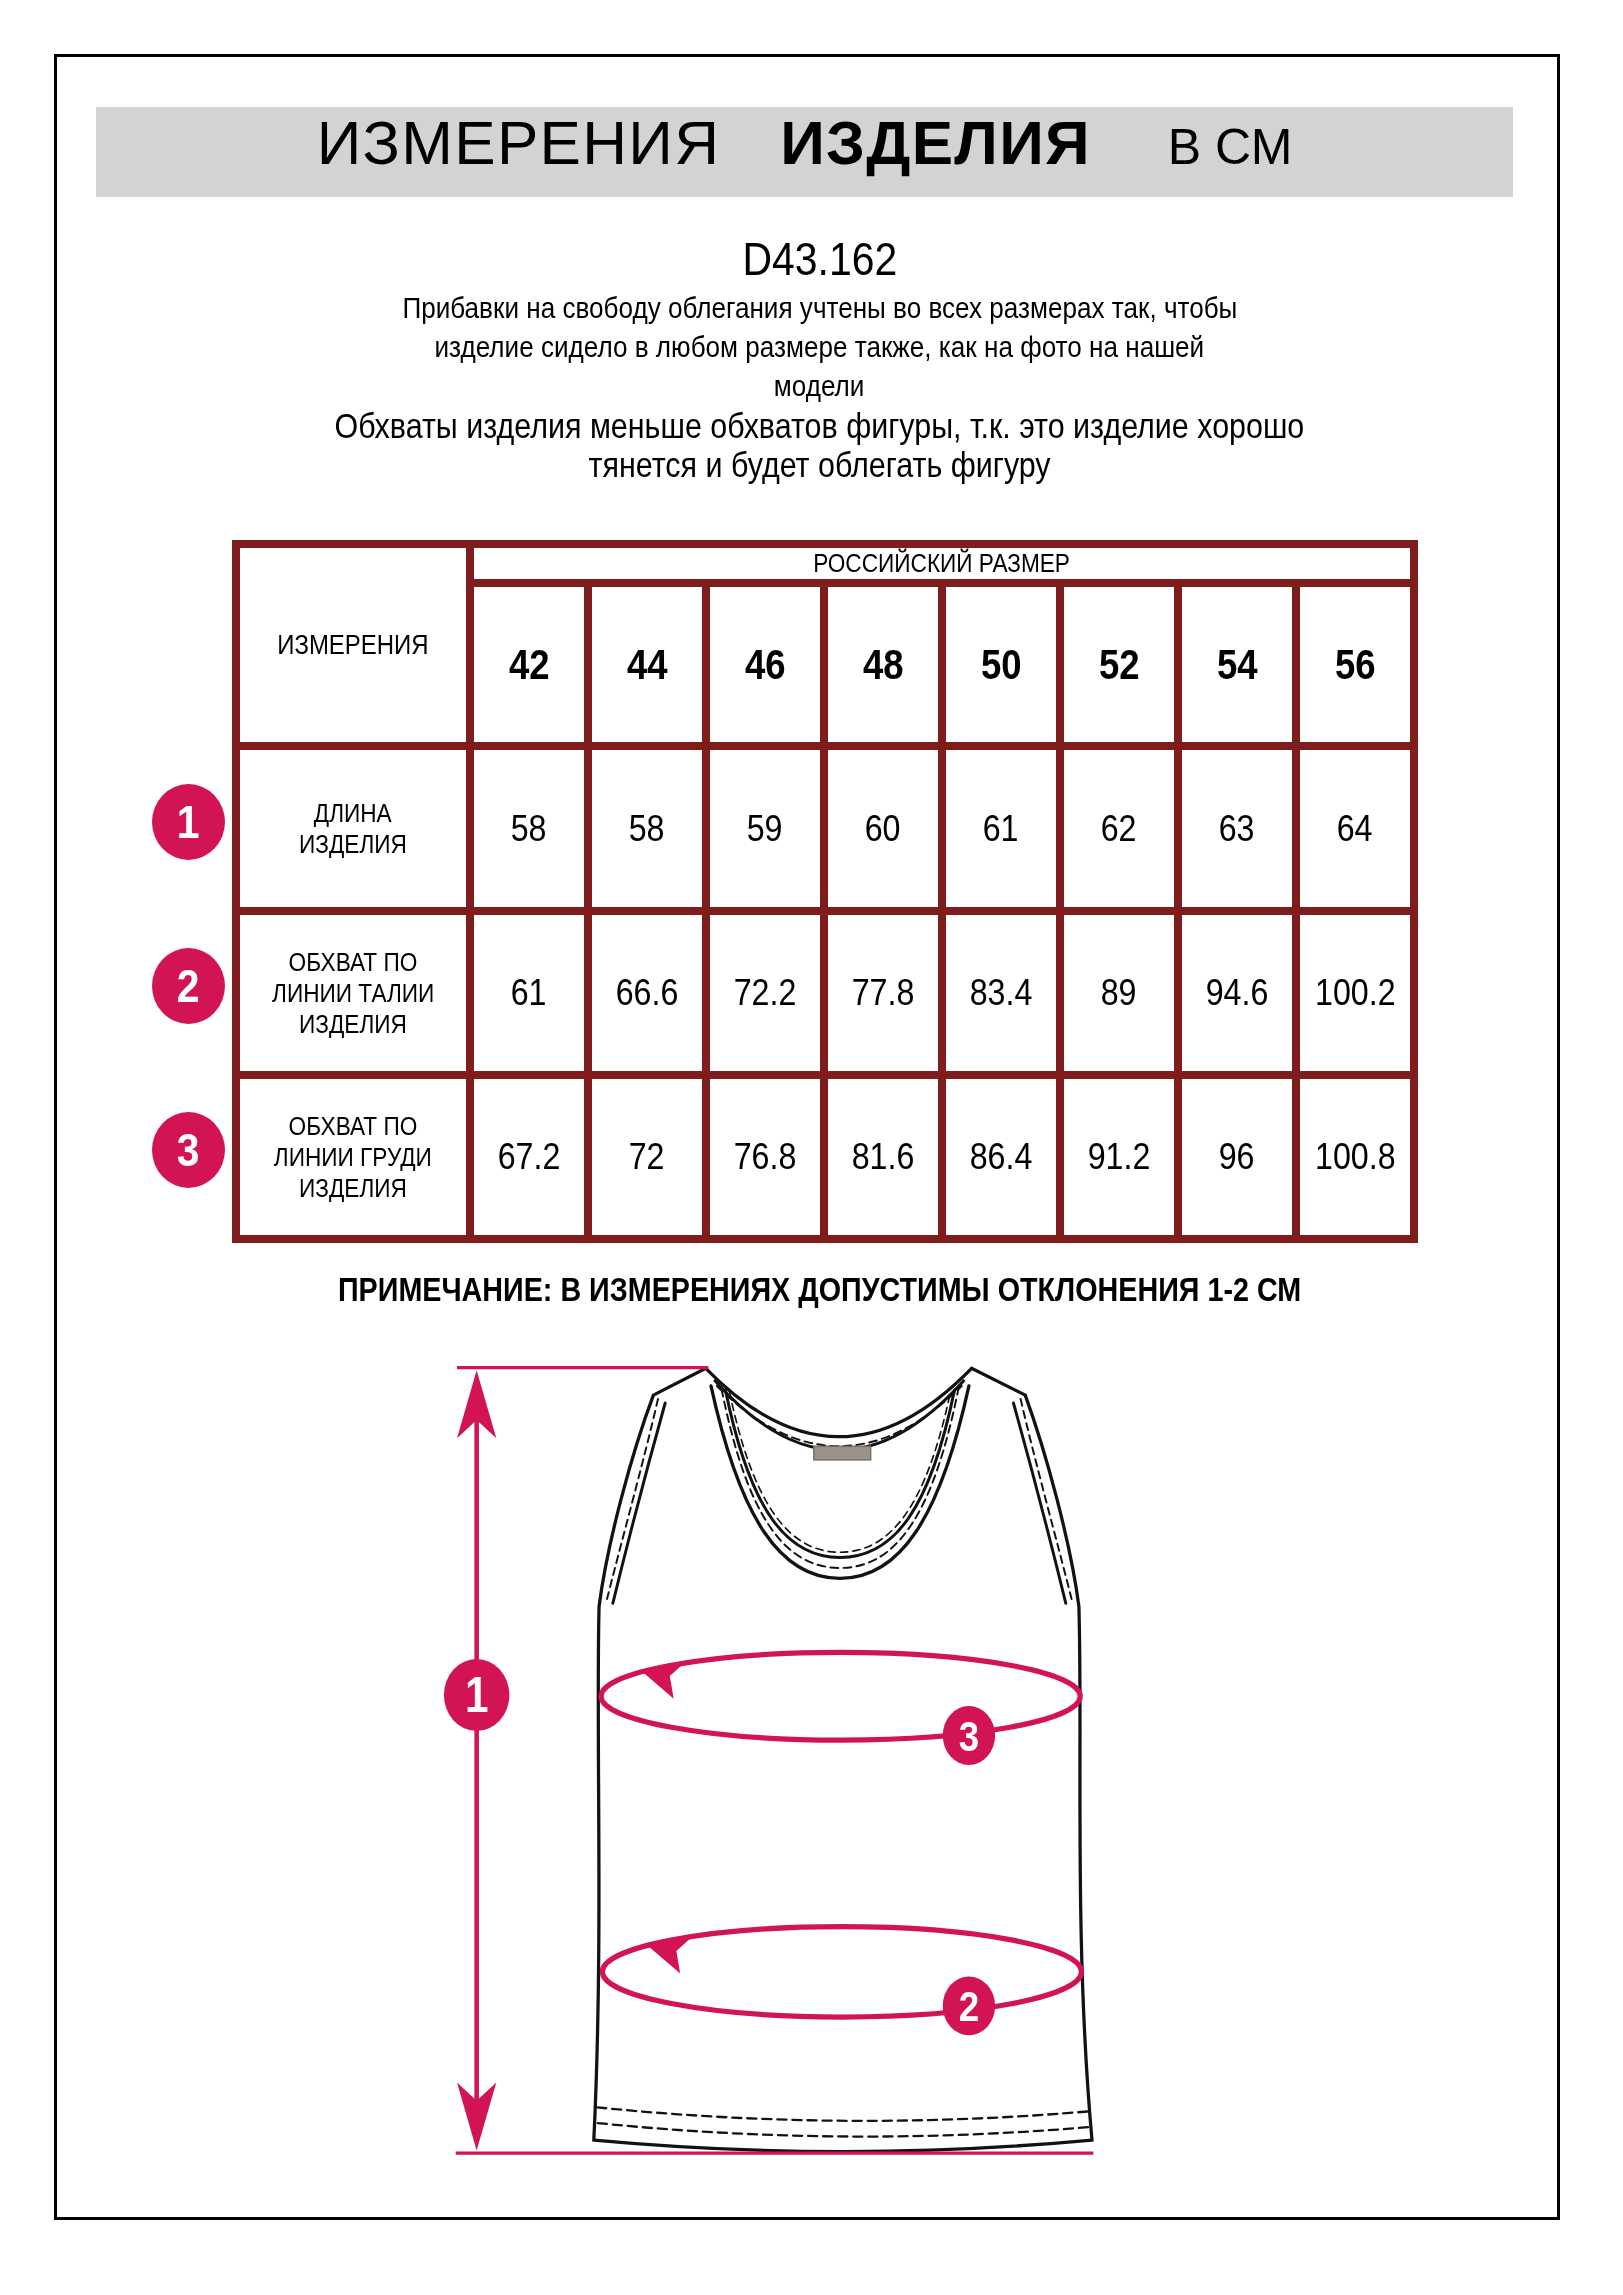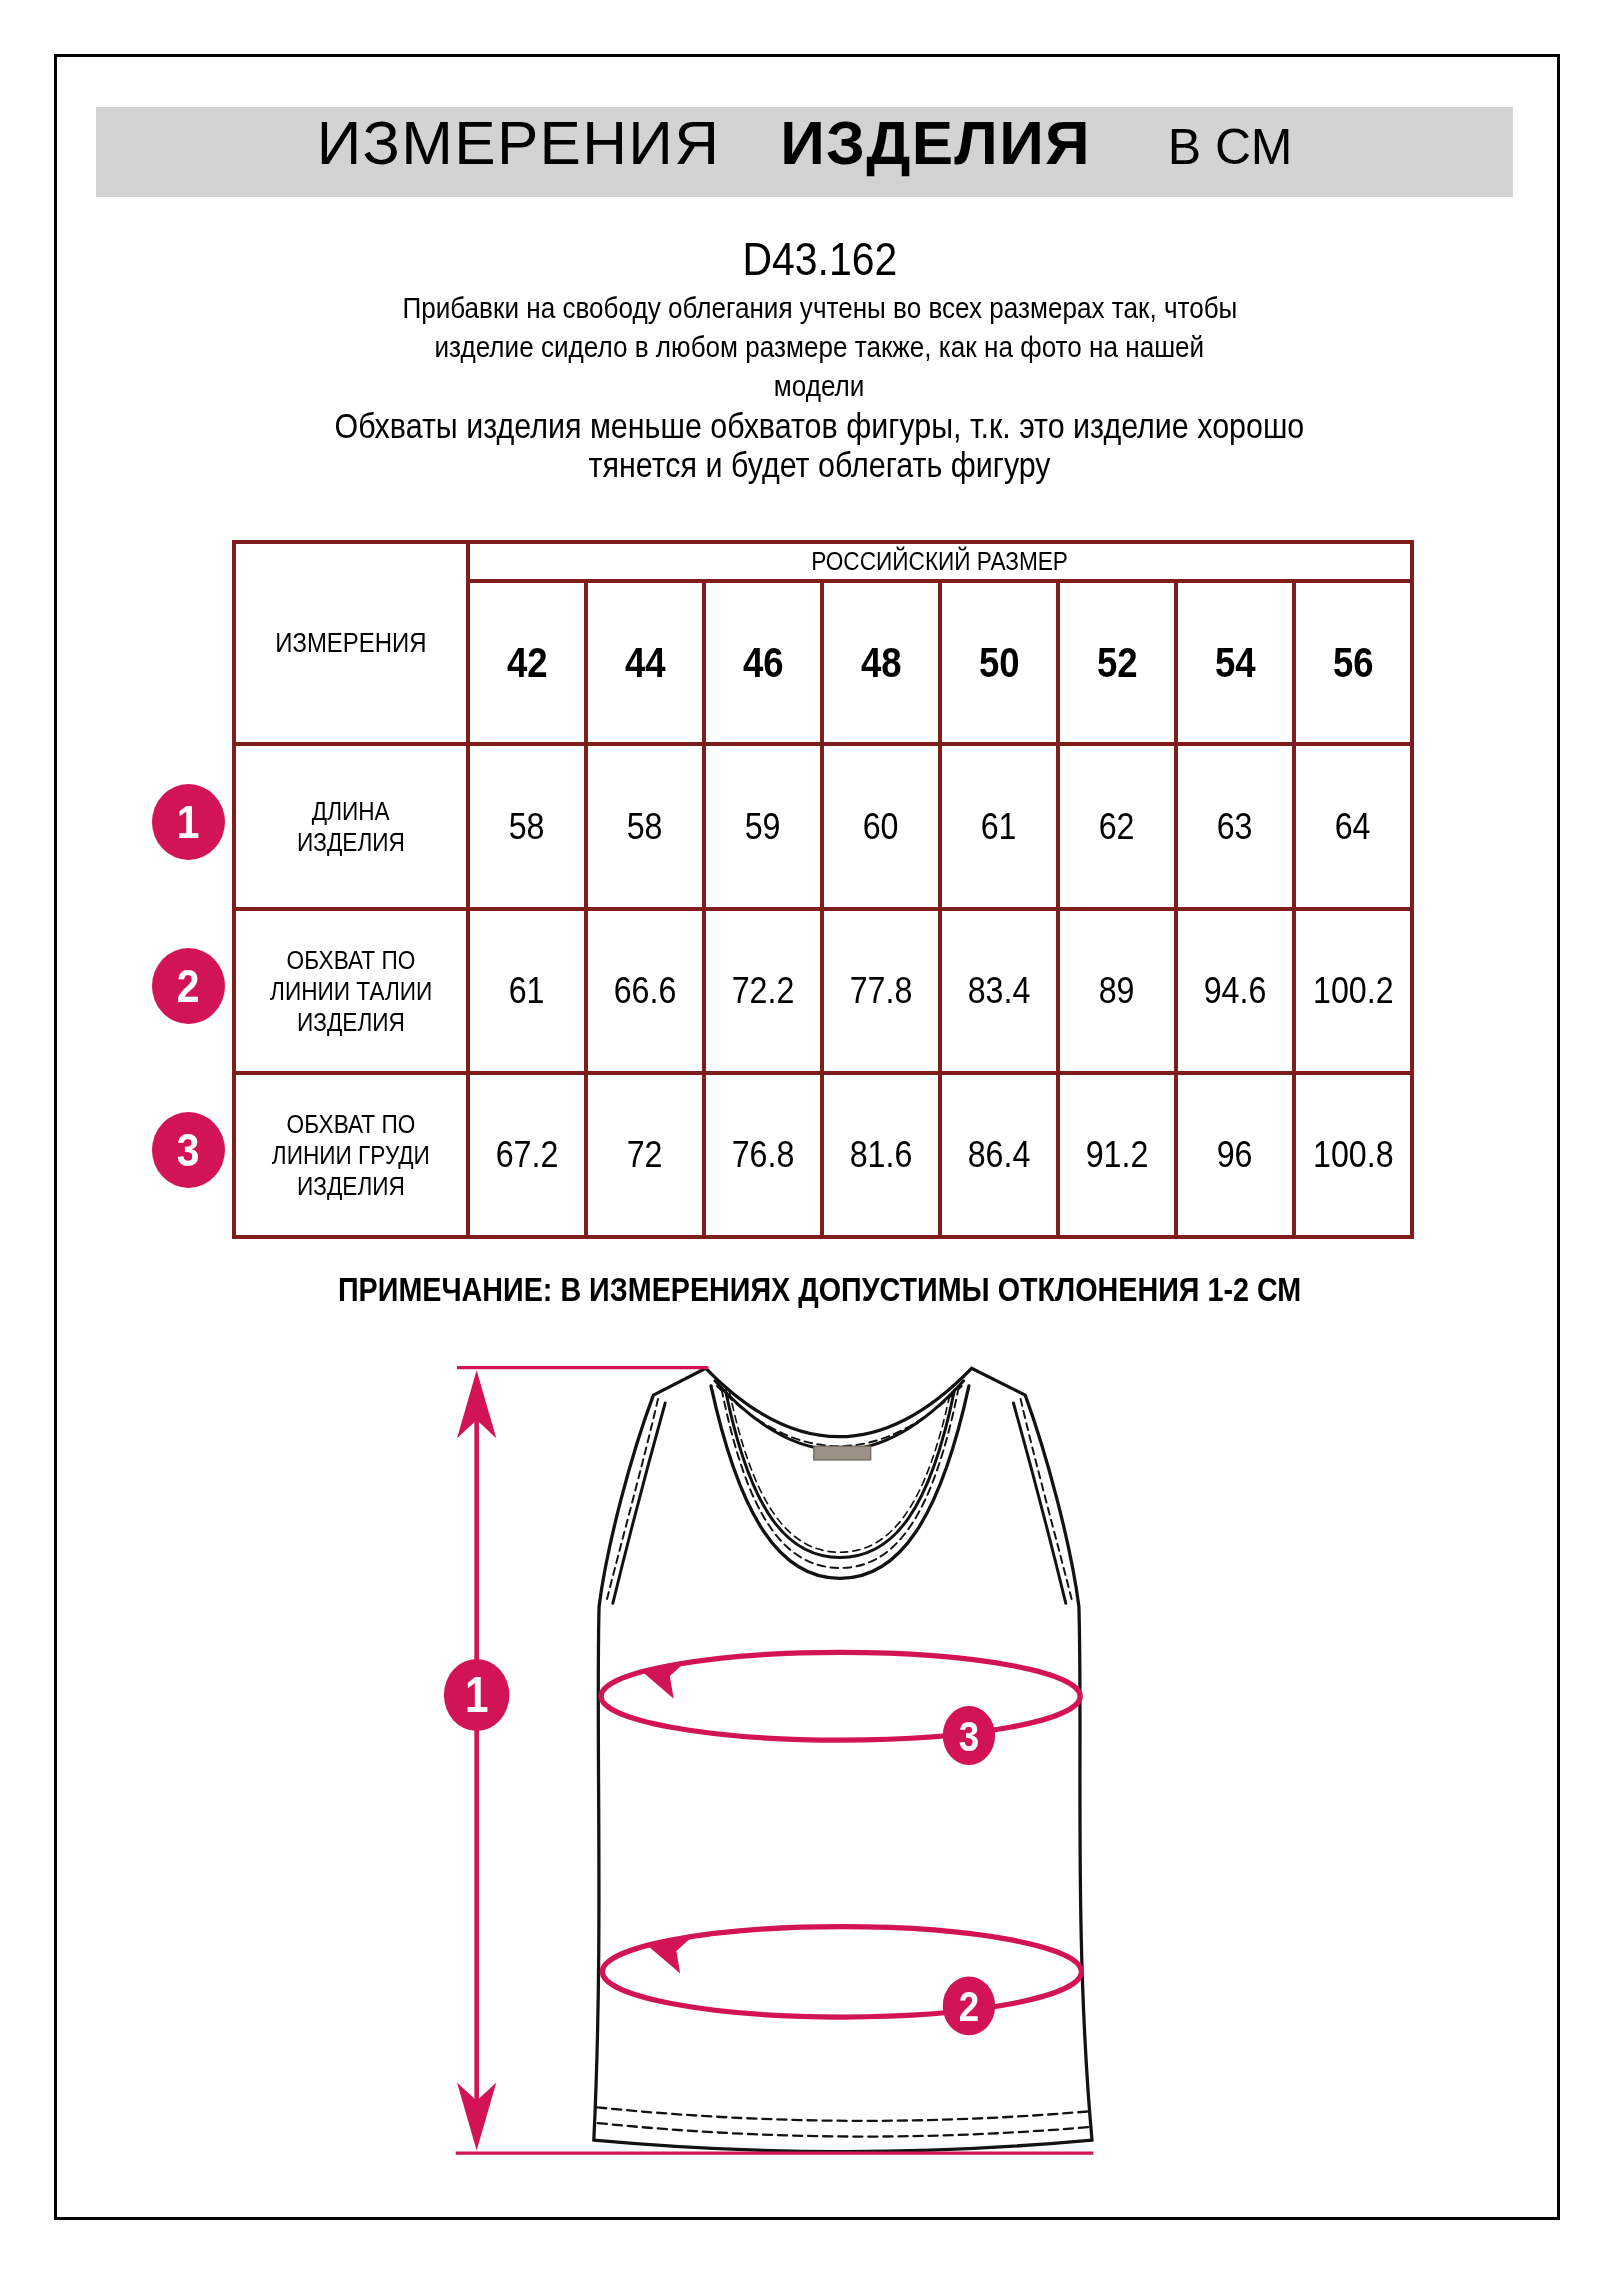--- a/index.html
+++ b/index.html
@@ -35,21 +35,21 @@
 
   .intro1{top:288px;font-size:30px;line-height:39px;}
   .intro2{top:406px;font-size:35px;line-height:39px;}
   .intro1 div,.intro2 div{height:39px;}
 
   .size-table{
     left:232px;top:540px;border-collapse:collapse;table-layout:fixed;
     border:3.3px solid #000;
   }
   .size-table td{
-    border:4px solid #7f1d1d;text-align:center;vertical-align:middle;padding:0;
+    border:8px solid #7f1d1d;text-align:center;vertical-align:middle;padding:0;
   }
   .size-table td.group-header{border-bottom-width:3.3px;font-size:26px;}
   .size-table tr.data-row td{border-top-width:3.3px;}
   .size-table td.corner{font-size:27.5px;}
   .size-table .size-num{font-size:42px;font-weight:bold;}
   .size-table td.rowlabel{font-size:26px;}
   .size-table td.rowlabel .lbl-line{line-height:31px;}
   .size-table td.val{font-size:37px;}
 
   .row-marker{

